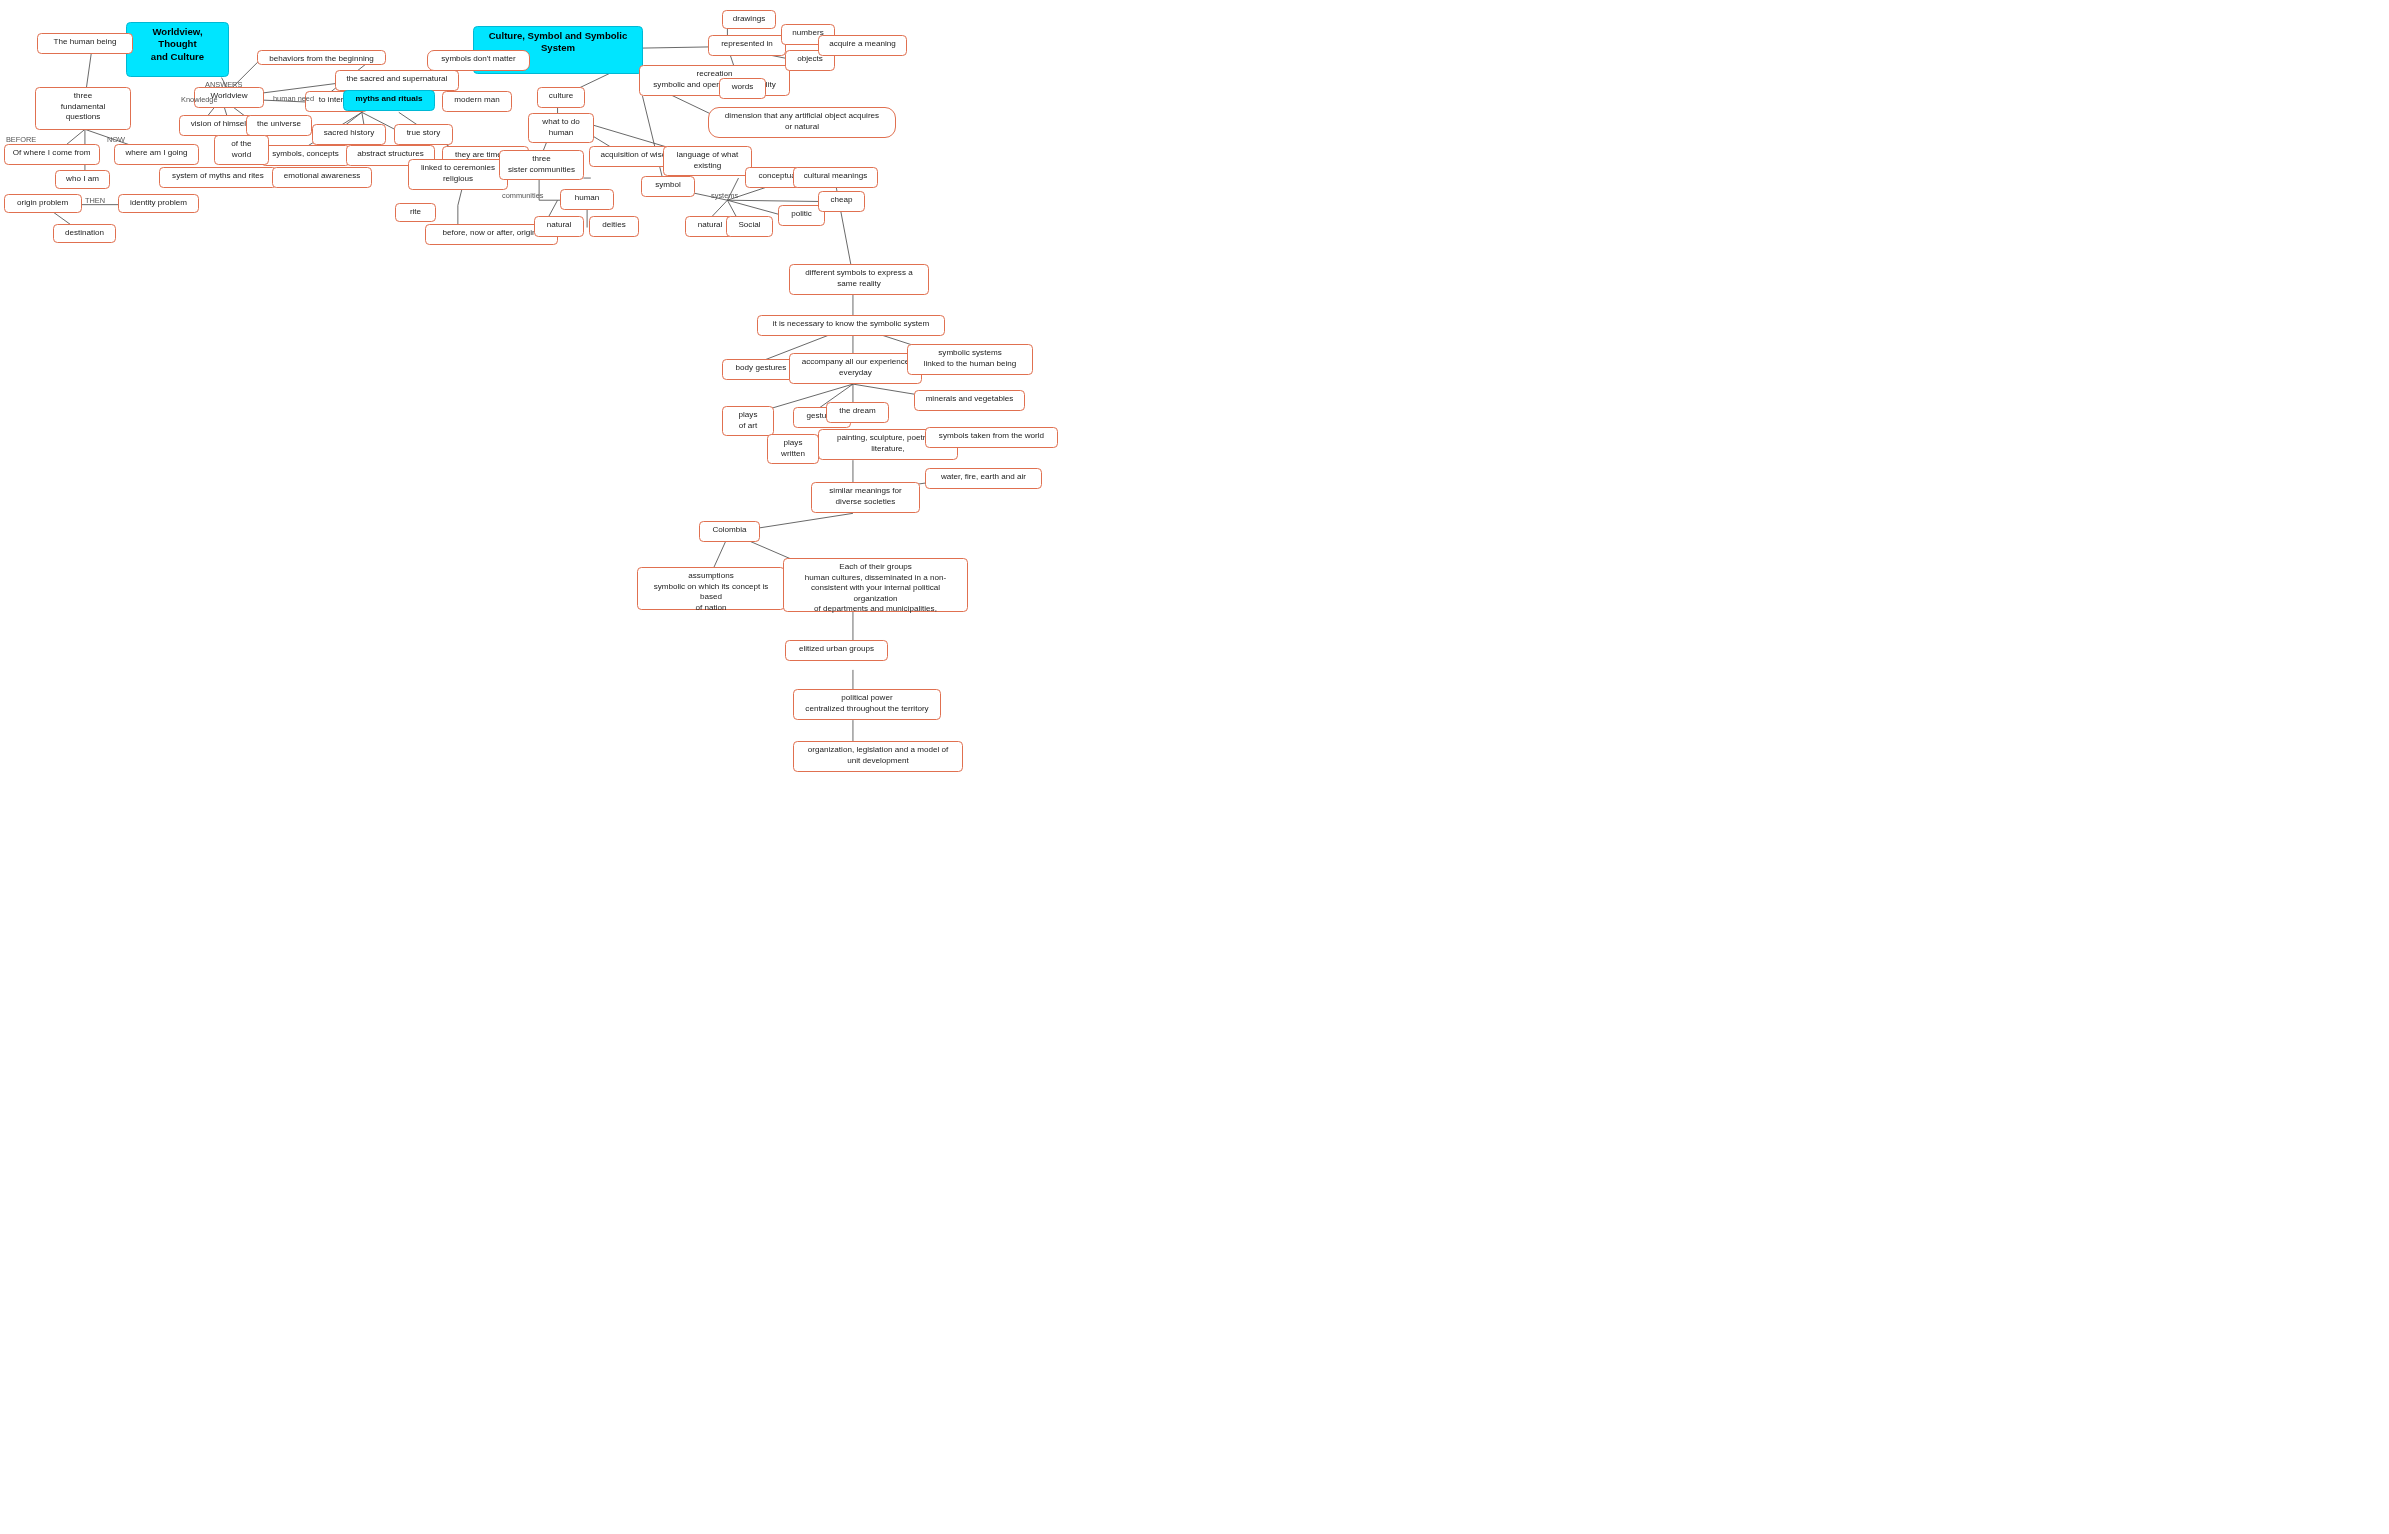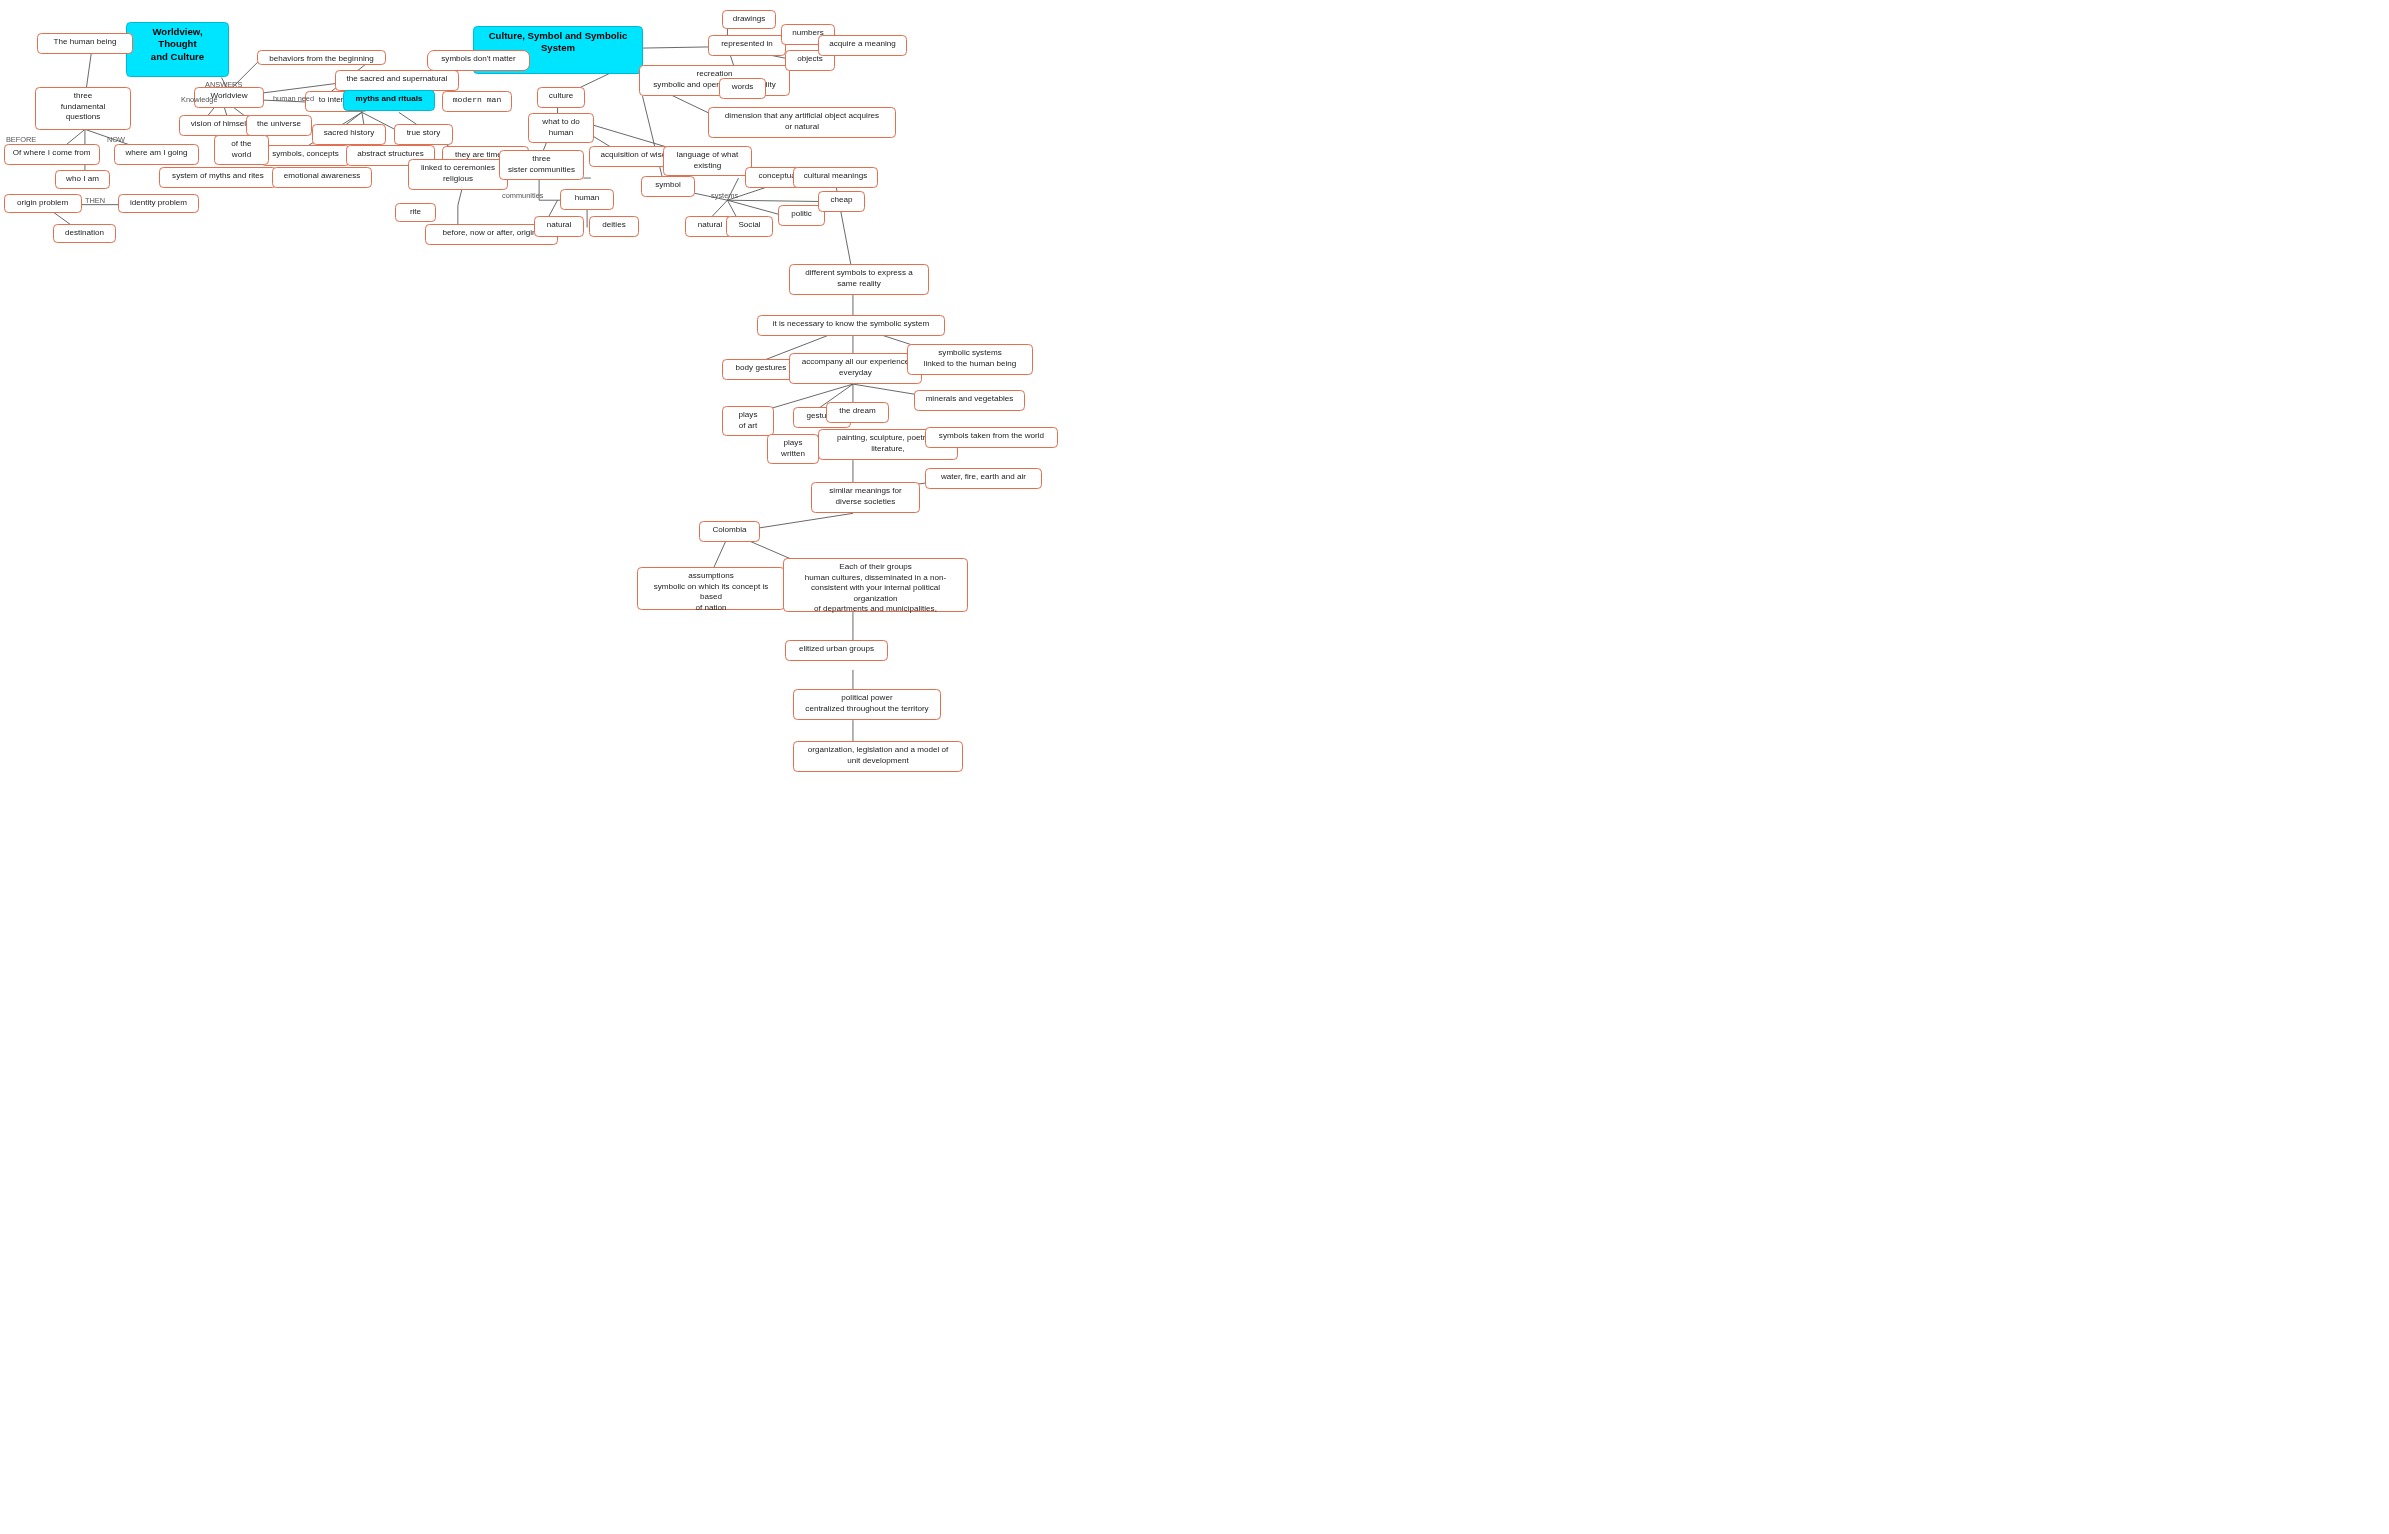--- a/index.html
+++ b/index.html
@@ -234,21 +234,21 @@
   <span class="label-text" style="left:273px;top:94px;">human need</span>
 
   <div class="node cyan-small" style="left:343px;top:90px;width:92px;height:20.7px;">
     <span>myths and rituals</span>
   </div>
 
   <div class="node" style="left:427px;top:50px;width:103px;height:20.7px;border-radius:7px;">
     <span>symbols don't matter</span>
   </div>
 
-  <div class="node" style="left:442px;top:91px;width:70px;height:20.7px;font-family:Liberation Mono, monospace;">
+  <div class="node" style="left:442px;top:91px;width:70px;height:20.7px;">
     <span>modern man</span>
   </div>
 
   <div class="node" style="left:312px;top:124px;width:74px;height:20.7px;">
     <span>sacred history</span>
   </div>
 
   <div class="node" style="left:394px;top:124px;width:59px;height:20.7px;">
     <span>true story</span>
   </div>
@@ -340,21 +340,21 @@
 
   <div class="node" style="left:641px;top:176px;width:54px;height:20.7px;">
     <span>symbol</span>
   </div>
 
   <div class="node" style="left:639px;top:65px;width:151px;height:31px;">
     <span style="white-space:pre-line;">recreation
 symbolic and operational of reality</span>
   </div>
 
-  <div class="node" style="left:708px;top:107px;width:188px;height:31px;">
+  <div class="node" style="left:708px;top:107px;width:188px;height:31px;border-radius:11px;">
     <span style="white-space:pre-line;">dimension that any artificial object acquires
 or natural</span>
   </div>
 
   <div class="node" style="left:708px;top:35px;width:78px;height:20.7px;">
     <span>represented in</span>
   </div>
 
   <div class="node" style="left:722px;top:9.6px;width:54px;height:19px;">
     <span>drawings</span>

